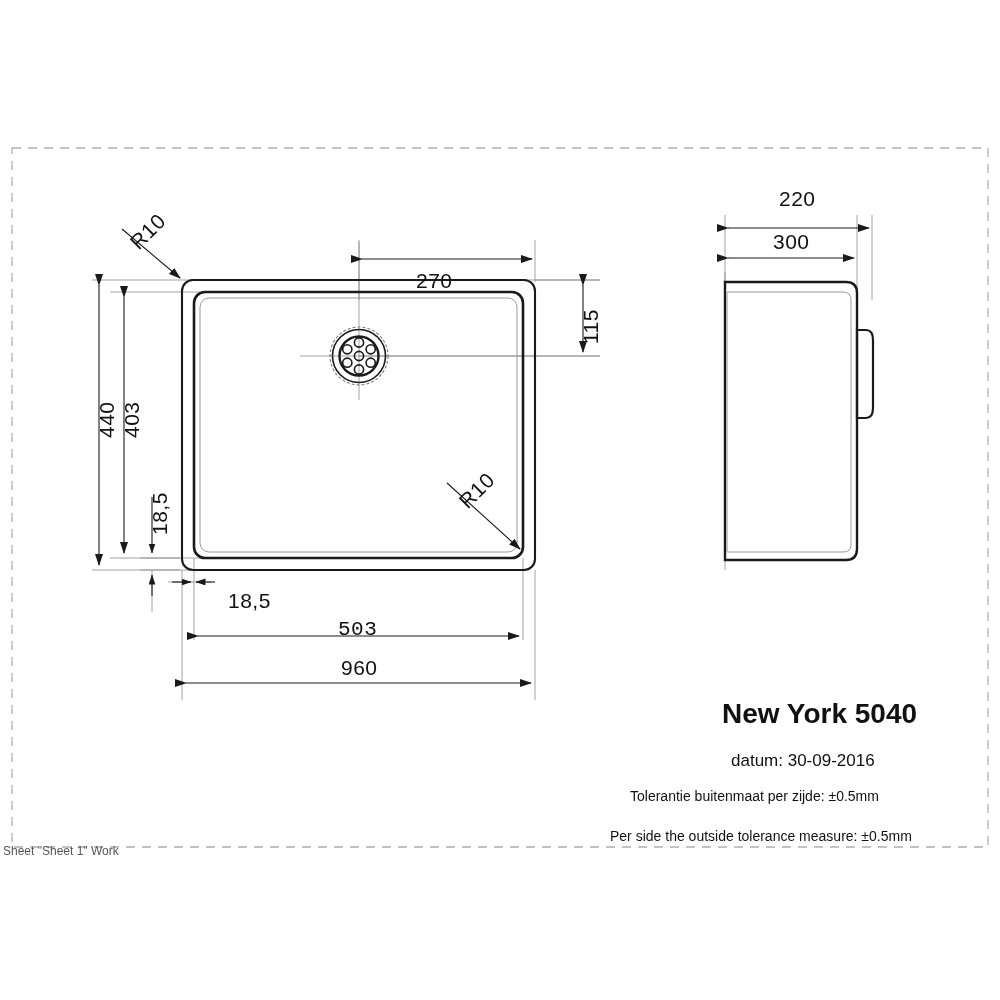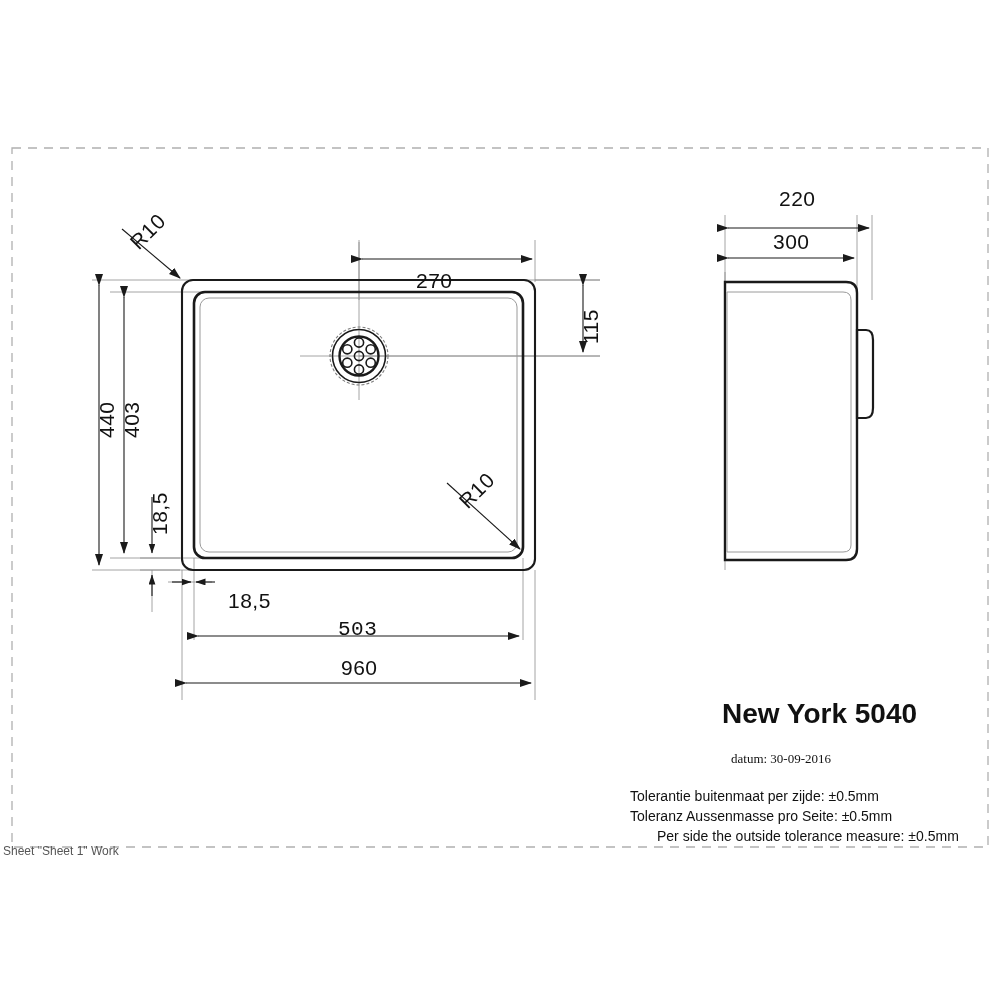--- a/index.html
+++ b/index.html
@@ -6,21 +6,21 @@
   body{width:1000px;height:1000px;overflow:hidden;
        font-family:"Liberation Sans",sans-serif;color:#1a1a1a;}
   #stage{position:relative;width:1000px;height:1000px;background:#fff;}
   svg{position:absolute;left:0;top:0;}
   .lbl{position:absolute;white-space:nowrap;font-family:"Liberation Sans",sans-serif;
        color:#111;line-height:1;}
   .dim{font-size:21px;letter-spacing:.5px;}
   .rot90{transform:rotate(-90deg);transform-origin:0 0;}
   .rotR10{transform:rotate(-45deg);transform-origin:0 0;}
   .title{font-size:28px;font-weight:bold;}
-  .datum{font-size:13px;font-family:Liberation Serif, serif;}
+  .datum{font-size:17px;}
   .tol{font-size:14px;}
   .sheet{font-size:12px;color:#555;}
 </style>
 </head>
 <body>
 
 <div id="stage">
 
   <svg width="1000" height="1000" viewBox="0 0 1000 1000">
 
@@ -156,19 +156,18 @@
   <div class="lbl dim" style="left:779px; top:188px;">220</div>
 
   <div class="lbl dim" style="left:773px; top:231px;">300</div>
 
   <div class="lbl title" style="left:722px; top:700px;">New York 5040</div>
 
   <div class="lbl datum" style="left:731px; top:752px;">datum: 30-09-2016</div>
 
   <div class="lbl tol" style="left:630px; top:789px;">Tolerantie buitenmaat per zijde: ±0.5mm</div>
 
-  <div class="lbl tol" style="left:630px; top:809px;">Toleranz Aussenmasse pro Seite: ±0.5mm</div>
 
-  <div class="lbl tol" style="left:657px; top:829px;">Per side the outside tolerance measure: ±0.5mm</div>
+  <div class="lbl tol" style="left:610px; top:829px;">Per side the outside tolerance measure: ±0.5mm</div>
 
   <div class="lbl sheet" style="left:3px; top:845px;">Sheet "Sheet 1" Work</div>
 
 </div>
 
 </body></html>

